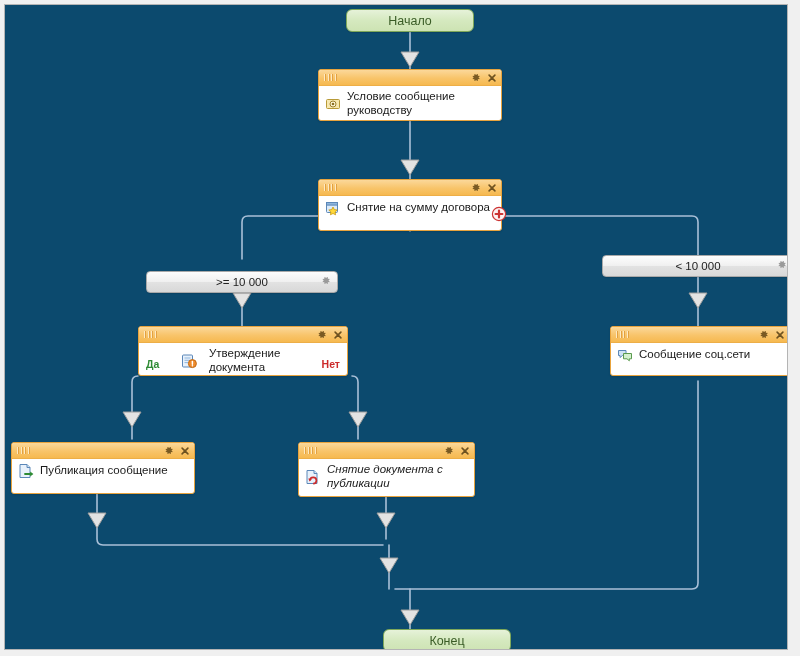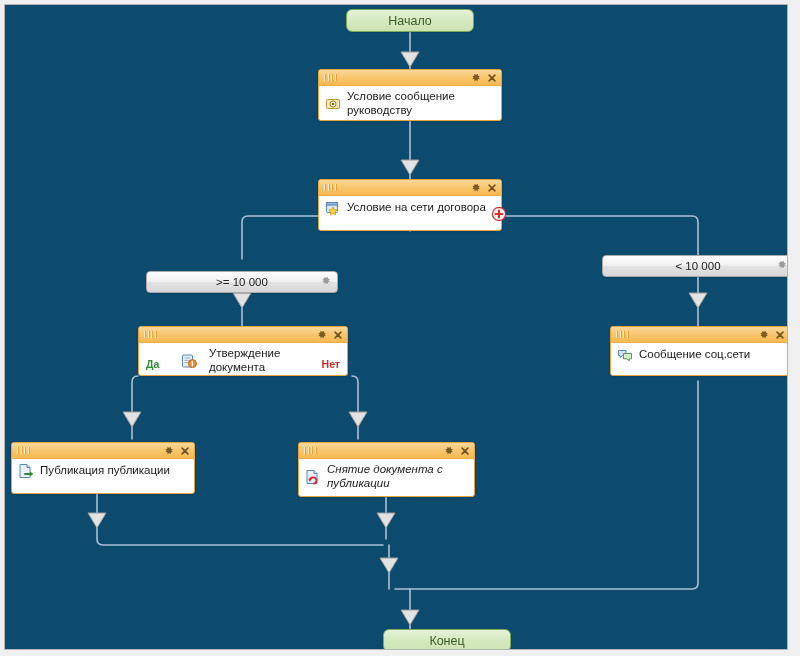--- a/index.html
+++ b/index.html
@@ -167,21 +167,21 @@
           <path stroke="#6e5220" stroke-width="1.9" stroke-linecap="round" d="M2.5 2.5 L9.5 9.5 M9.5 2.5 L2.5 9.5"></path>
         </svg>
       </span>
     </div>
     <div class="body">
       <svg class="ico" viewBox="0 0 16 16">
         <rect x="1.5" y="2.5" width="11" height="10" rx="1" fill="#dcebfa" stroke="#5b87b8"></rect>
         <rect x="1.5" y="2.5" width="11" height="2.6" fill="#8fb6dd" stroke="#5b87b8"></rect>
         <polygon points="8,7 9.3,9.6 12.2,10 10.1,12 10.6,14.8 8,13.5 5.4,14.8 5.9,12 3.8,10 6.7,9.6" fill="#ffd83a" stroke="#c99b12" stroke-width=".8"></polygon>
       </svg>
-      <span class="txt">Условие на сети договора</span>
+      <span class="txt">Снятие на сумму договора</span>
     </div>
     <svg class="plusbtn" style="left:172px;top:26px;" viewBox="0 0 16 16">
       <circle cx="8" cy="8" r="6.6" fill="#fdf2f2" stroke="#cc3333" stroke-width="1.2"></circle>
       <path stroke="#cc3333" stroke-width="2.2" stroke-linecap="round" d="M8 4.6 L8 11.4 M4.6 8 L11.4 8"></path>
     </svg>
   </div>
 
   <div class="pill" style="left:141px;top:250px;width:192px;margin-top:16px;">
     <span>&gt;= 10 000</span>
     <svg class="pgear" width="11" height="11" viewBox="0 0 16 16">
@@ -270,21 +270,21 @@
         </svg>
       </span>
     </div>
     <div class="body">
       <svg class="ico" viewBox="0 0 16 16">
         <path d="M2 1.5h7l3 3v10H2z" fill="#e8f1fb" stroke="#5b87b8"></path>
         <path d="M9 1.5v3h3" fill="#cfe3f5" stroke="#5b87b8"></path>
         <path stroke="#2e8b34" stroke-width="1.8" stroke-linecap="round" d="M7 11 H13"></path>
         <polygon points="12.2,8.6 15.4,11 12.2,13.4" fill="#2e8b34"></polygon>
       </svg>
-      <span class="txt">Публикация публикации</span>
+      <span class="txt">Публикация сообщение</span>
     </div>
   </div>
 
   <div class="node" style="left:293px;top:437px;width:177px;height:55px;font-style:italic;">
     <div class="bar">
       <span class="grip">
         <i></i>
           <i></i>
           <i></i>
           <i></i>

